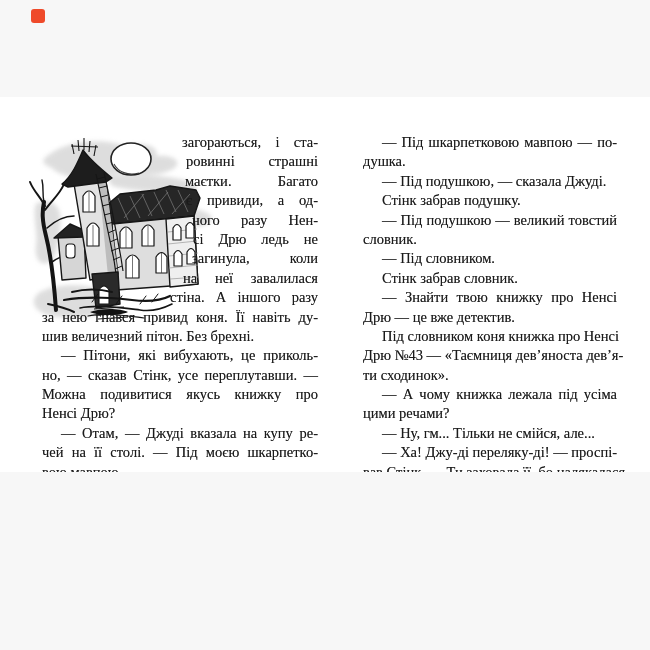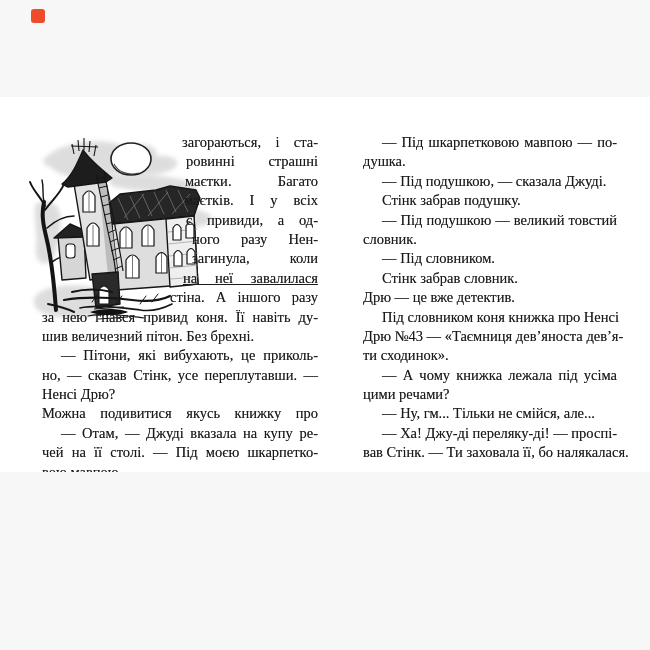--- a/index.html
+++ b/index.html
@@ -125,45 +125,46 @@
         <path d="M60,184 C76,180 100,184 116,186" stroke-width="1.2"></path>
         <path d="M70,162 l-6,8 M94,164 l-6,8 M118,164 l-6,8 M130,162 l-6,8" stroke-width="1"></path>
         <path d="M62,180 C72,176 92,176 100,180 C92,184 70,184 62,180 Z" fill="#111111" stroke="none"></path>
       </g>
     </svg>
 
     <div class="textcol left">
         <div class="ln jst" style="margin-left: 140px;">загораються, і ста-</div>
         <div class="ln jst" style="margin-left: 144px;">ровинні страшні</div>
         <div class="ln jst" style="margin-left: 143px;">маєтки. Багато</div>
-        <div class="ln jst" style="margin-left: 142px;">маєтків. І у всіх</div>
         <div class="ln jst" style="margin-left: 144px;">є привиди, а од-</div>
         <div class="ln jst" style="margin-left: 150px;">ного разу Нен-</div>
+        <div class="ln jst" style="margin-left: 151px;">сі Дрю ледь не</div>
         <div class="ln jst" style="margin-left: 150px;">загинула, коли</div>
-        <div class="ln jst" style="margin-left: 141px; text-decoration: underline;">на неї завалилася</div>
+        <div class="ln jst" style="margin-left: 141px;">на неї завалилася</div>
         <div class="ln jst" style="margin-left: 128px;">стіна. А іншого разу</div>
         <div class="ln jst">за нею гнався привид коня. Її навіть ду-</div>
         <div class="ln">шив величезний пітон. Без брехні.</div>
         <div class="ln jst ind">— Пітони, які вибухають, це приколь-</div>
         <div class="ln jst">но, — сказав Стінк, усе переплутавши. —</div>
+        <div class="ln jst">Можна подивитися якусь книжку про</div>
         <div class="ln">Ненсі Дрю?</div>
-        <div class="ln jst">Можна подивитися якусь книжку про</div>
         <div class="ln jst ind">— Отам, — Джуді вказала на купу ре-</div>
         <div class="ln jst">чей на її столі. — Під моєю шкарпетко-</div>
         <div class="ln">вою мавпою.</div>
       </div>
     <div class="textcol right">
         <div class="ln jst ind">— Під шкарпетковою мавпою — по-</div>
         <div class="ln">душка.</div>
         <div class="ln ind">— Під подушкою, — сказала Джуді.</div>
         <div class="ln ind">Стінк забрав подушку.</div>
         <div class="ln jst ind">— Під подушкою — великий товстий</div>
         <div class="ln">словник.</div>
         <div class="ln ind">— Під словником.</div>
         <div class="ln ind">Стінк забрав словник.</div>
+        <div class="ln jst ind">— Знайти твою книжку про Ненсі</div>
         <div class="ln">Дрю — це вже детектив.</div>
         <div class="ln jst ind">Під словником коня книжка про Ненсі</div>
         <div class="ln jst">Дрю №43 — «Таємниця дев’яноста дев’я-</div>
         <div class="ln">ти сходинок».</div>
         <div class="ln jst ind">— А чому книжка лежала під усіма</div>
         <div class="ln">цими речами?</div>
         <div class="ln ind">— Ну, гм... Тільки не смійся, але...</div>
         <div class="ln jst ind">— Ха! Джу-ді переляку-ді! — проспі-</div>
         <div class="ln">вав Стінк. — Ти заховала її, бо налякалася.</div>
       </div>

